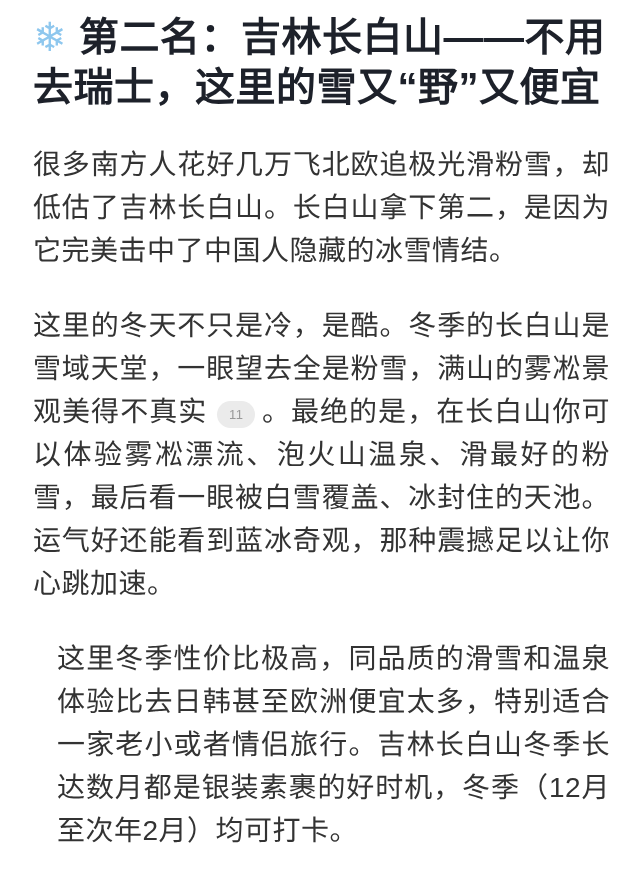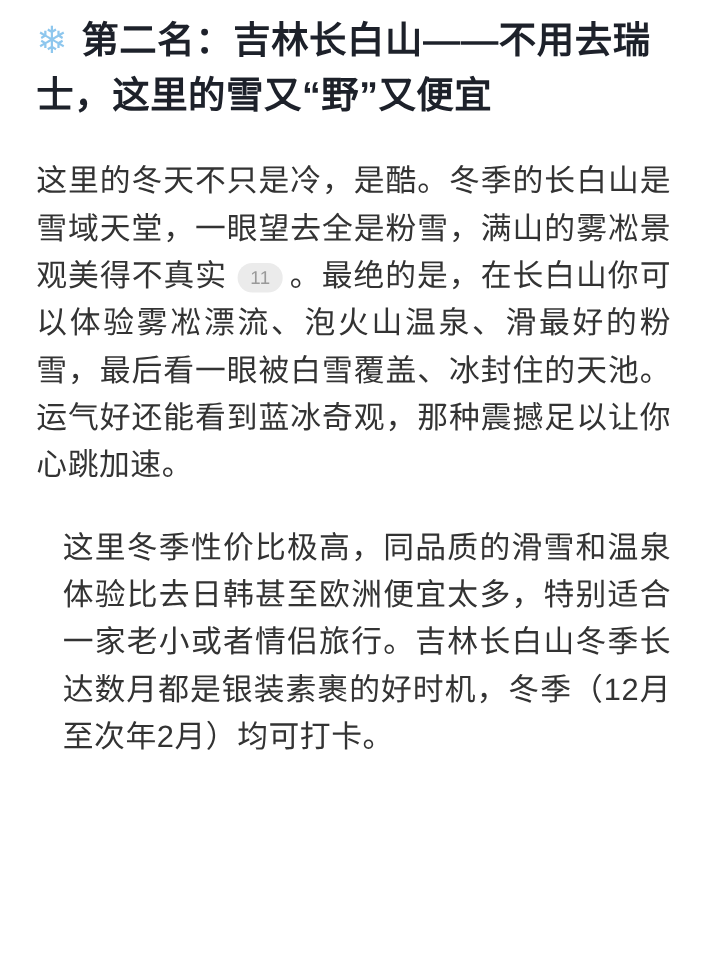--- a/index.html
+++ b/index.html
@@ -13,21 +13,21 @@
     font-family: "Liberation Sans", "DejaVu Sans", sans-serif;
     -webkit-font-smoothing: antialiased;
   }
   .page {
     box-sizing: border-box;
     width: 640px;
     padding: 12px 30px 16px 33px;
   }
   .article-title {
     margin: 0 0 31px 0;
-    font-size: 34px;
+    font-size: 40px;
     line-height: 50px;
     font-weight: 700;
     color: #1d212a;
     letter-spacing: 0.5px;
   }
   .snowflake {
     color: #8ec7ee;
     margin-right: 12px;
     font-weight: 400;
   }
@@ -48,32 +48,33 @@
     display: inline-block;
     box-sizing: border-box;
     height: 27px;
     line-height: 27px;
     min-width: 38px;
     padding: 0 11px;
     margin: 0 6px 0 10px;
     border-radius: 14px;
     background: #ebebeb;
     color: #999999;
-    font-size: 17px;
+    font-size: 13px;
     text-align: center;
     vertical-align: 2px;
     cursor: pointer;
     user-select: none;
   }
 </style>
 </head>
 <body>
 
 <div class="page">
 
   <h1 class="article-title"><span class="snowflake">❄</span><span>第二名：吉林长白山——不用去瑞士，这里的雪又“野”又便宜</span></h1>
 
+  <p class="para"><span>很多南方人花好几万飞北欧追极光滑粉雪，却低估了吉林长白山。长白山拿下第二，是因为它完美击中了中国人隐藏的冰雪情结。</span></p>
 
   <p class="para"><span>这里的冬天不只是冷，是酷。冬季的长白山是雪域天堂，一眼望去全是粉雪，满山的雾凇景观美得不真实</span><span class="citation-badge">11</span><span>。最绝的是，在长白山你可以体验雾凇漂流、泡火山温泉、滑最好的粉雪，最后看一眼被白雪覆盖、冰封住的天池。运气好还能看到蓝冰奇观，那种震撼足以让你心跳加速。</span></p>
 
   <p class="para"><span>这里冬季性价比极高，同品质的滑雪和温泉体验比去日韩甚至欧洲便宜太多，特别适合一家老小或者情侣旅行。吉林长白山冬季长达数月都是银装素裹的好时机，冬季（12月至次年2月）均可打卡。</span></p>
 
 </div>
 
 </body></html>

